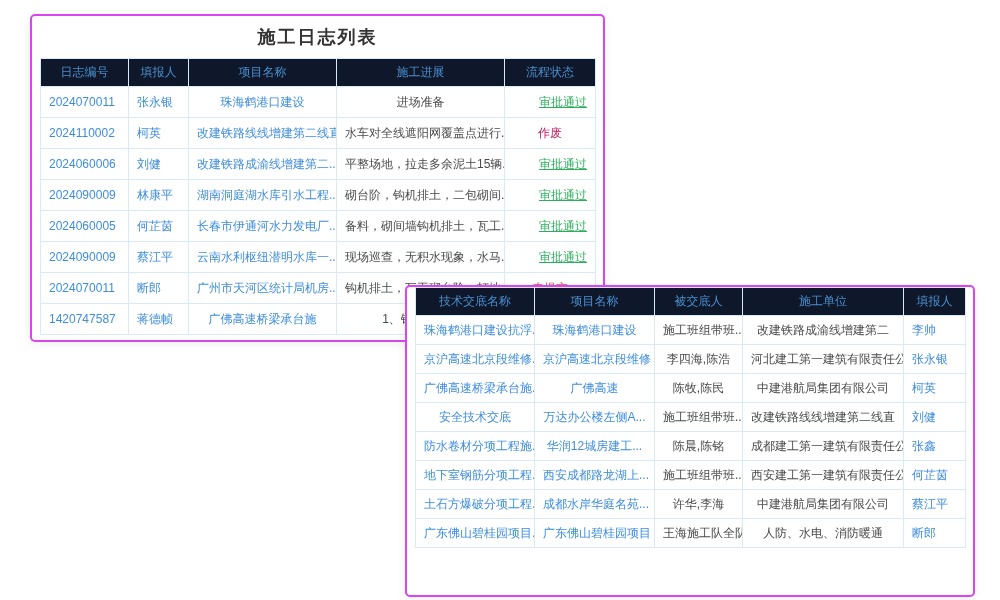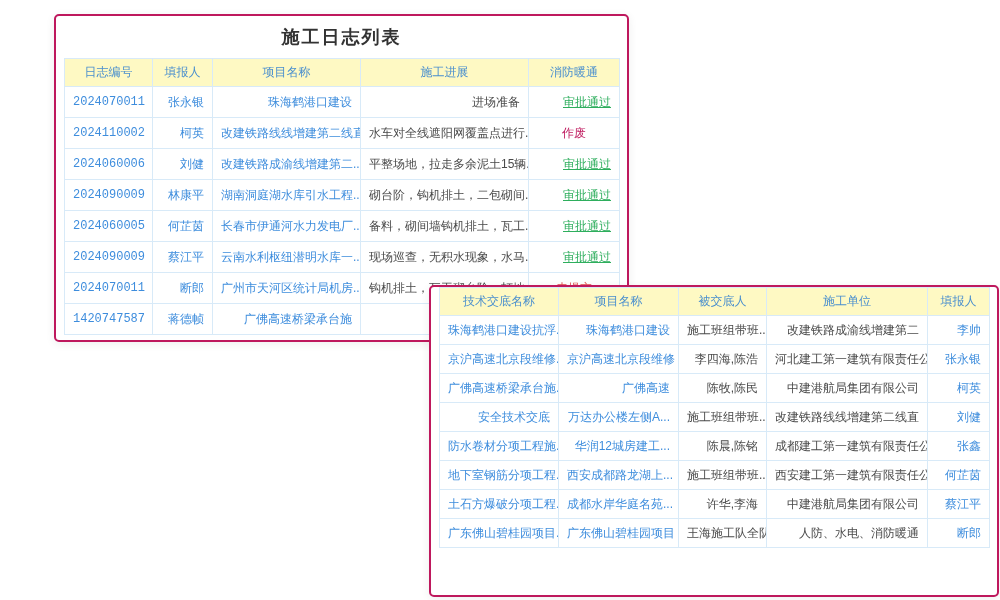--- a/index.html
+++ b/index.html
@@ -5,24 +5,23 @@
   * { margin: 0; padding: 0; box-sizing: border-box; }
   html, body {
     width: 1000px; height: 600px;
     background: #ffffff;
     font-family: "Liberation Sans", "DejaVu Sans", sans-serif;
     overflow: hidden; position: relative;
   }
   .panel {
     position: absolute;
     background: #ffffff;
-    border: 2px solid #be185d;
+    border: 2px solid #d946ef;
     border-radius: 5px;
     box-shadow: 0 2px 10px rgba(0,0,0,0.07);
-    margin-left: 24px;
   }
   .panel-log  { left: 30px;  top: 14px;  width: 575px; height: 328px; z-index: 1; }
   .panel-tech { left: 405px; top: 285px; width: 570px; height: 312px; z-index: 2; }
   .panel-title {
     height: 42px; line-height: 42px;
     text-align: center;
     font-size: 18px; font-weight: bold; color: #333333;
     letter-spacing: 2px;
   }
   table.grid {
@@ -34,30 +33,30 @@
   .panel-log  table.grid { width: 555px; }
   .panel-tech table.grid { width: 550px; }
   table.grid th, table.grid td {
     border: 1px solid #d8eaf8;
     padding: 0 8px;
     white-space: nowrap;
     overflow: hidden;
   }
   table.grid th {
     height: 28px;
-    background: #fef9c3;
+    background: #0f172a;
     color: #4a8fce;
     font-weight: 400;
     text-align: center;
   }
   .panel-log  table.grid td { height: 31px; }
   .panel-tech table.grid td { height: 29px; }
   td { color: #4a4a4a; }
-  td.center { text-align: right; font-family: Liberation Mono, monospace; }
-  td.left   { text-align: right; }
+  td.center { text-align: left; }
+  td.left   { text-align: center; }
   td.link   { color: #3e8ddd; cursor: pointer; }
   td.status { text-align: center; }
   td.status[data-status="approved"]    { color: #2eae5d; text-decoration: underline; text-align: right; }
   td.status[data-status="void"]        { color: #be185d; }
   td.status[data-status="unsubmitted"] { color: #e14b4b; text-decoration: underline; }
 </style>
 </head>
 <body>
 
 <div class="panel panel-log">
@@ -69,21 +68,21 @@
         <col style="width:148px">
         <col style="width:168px">
         <col style="width:91px">
       </colgroup>
     <thead>
       <tr>
         <th>日志编号</th>
         <th>填报人</th>
         <th>项目名称</th>
         <th>施工进展</th>
-        <th>消防暖通</th>
+        <th>流程状态</th>
       </tr>
     </thead>
     <tbody>
       <tr>
         <td class="center link">2024070011</td>
         <td class="center link">张永银</td>
         <td class="left link">珠海鹤港口建设</td>
         <td class="left">进场准备</td>
         <td class="status" data-status="approved">审批通过</td>
       </tr>

